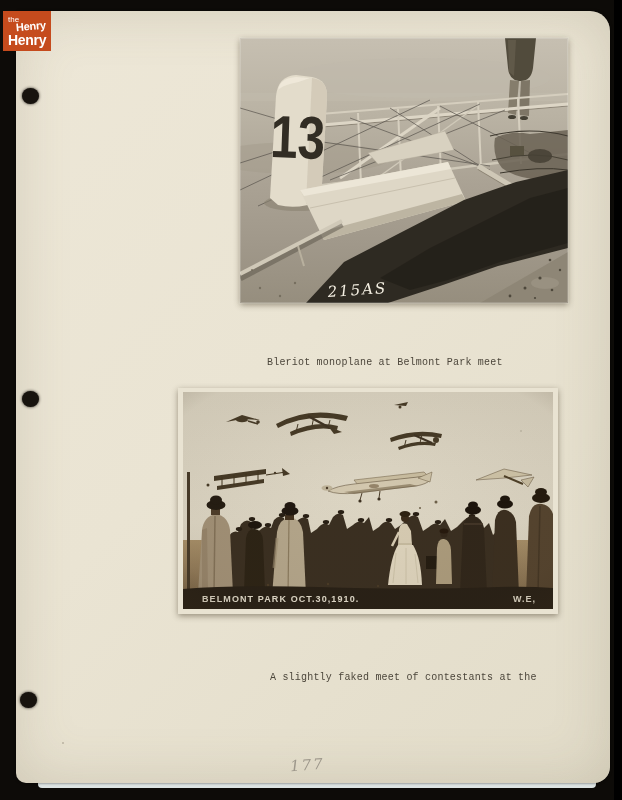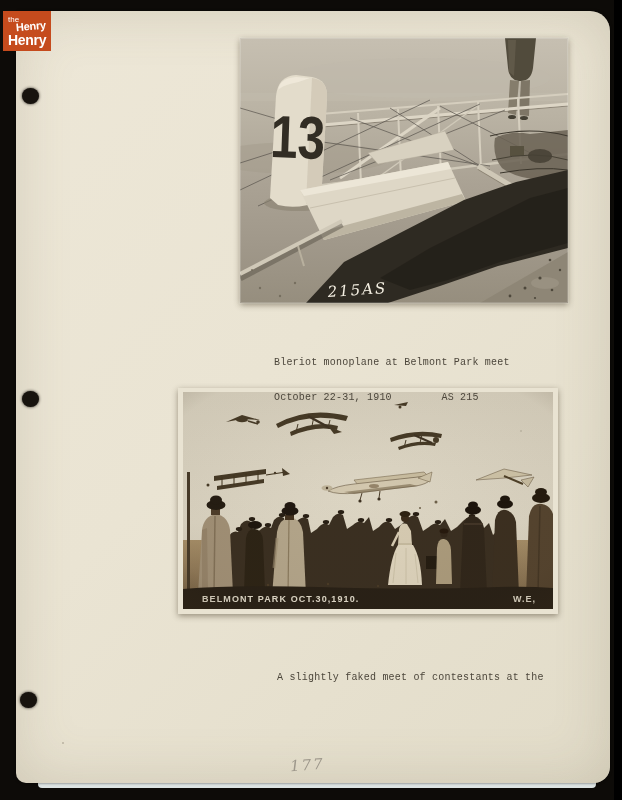--- a/index.html
+++ b/index.html
@@ -19,21 +19,21 @@
         box-shadow:0 0 3px rgba(15,12,8,.9);z-index:4;}
   .hole1{left:22px;top:88px;}
   .hole2{left:22px;top:391px;}
   .hole3{left:20px;top:692px;}
   .photo{position:absolute;box-shadow:0 2px 6px rgba(50,40,20,.45);}
   .photo svg{display:block;}
   .photo1{left:240px;top:38px;width:328px;height:265px;outline:1px solid rgba(250,248,240,.15);}
   .photo2{left:178px;top:388px;width:380px;height:226px;}
   .caption{position:absolute;font-family:"Liberation Mono","DejaVu Sans Mono",monospace;
            font-size:10px;line-height:11.5px;color:#4c463b;white-space:pre;
-           letter-spacing:0.2px;z-index:3;margin-left:7px;}
+           letter-spacing:0.2px;z-index:3;}
   .caption1{left:267px;top:334px;}
   .caption2{left:270px;top:649px;}
   .pagenum{position:absolute;left:290px;top:756px;font-family:"DejaVu Serif",serif;font-style:italic;
            font-size:15px;color:#9d978b;transform:rotate(-4deg);letter-spacing:2px;z-index:3;}
   .speck{position:absolute;border-radius:50%;background:#b9b2a0;}
 </style>
 </head>
 <body>
 
 <div id="screen" style="background: rgb(13, 11, 8);">
@@ -162,21 +162,20 @@
       </g>
 
       <text x="88" y="259" transform="rotate(-4 88 259)" font-family="DejaVu Serif, serif" font-style="italic" font-size="15" letter-spacing="2" fill="#f4efe2">215AS</text>
 
       <rect x="0.5" y="0.5" width="327" height="264" fill="none" stroke="rgba(255,255,250,0.18)"></rect>
     </svg>
   </div>
 
   <div class="caption caption1">
     <div>Bleriot monoplane at Belmont Park meet</div>
-    <div>October 22-31, 1910        AS 215</div>
   </div>
 
   <div class="photo photo2">
     <svg width="380" height="226" viewBox="0 0 380 226">
       <defs>
         <linearGradient id="sky2" x1="0" y1="0" x2="0" y2="1">
           <stop offset="0%" stop-color="#d8d1bf"></stop>
           <stop offset="60%" stop-color="#ddd6c4"></stop>
           <stop offset="100%" stop-color="#d2cab6"></stop>
         </linearGradient>

